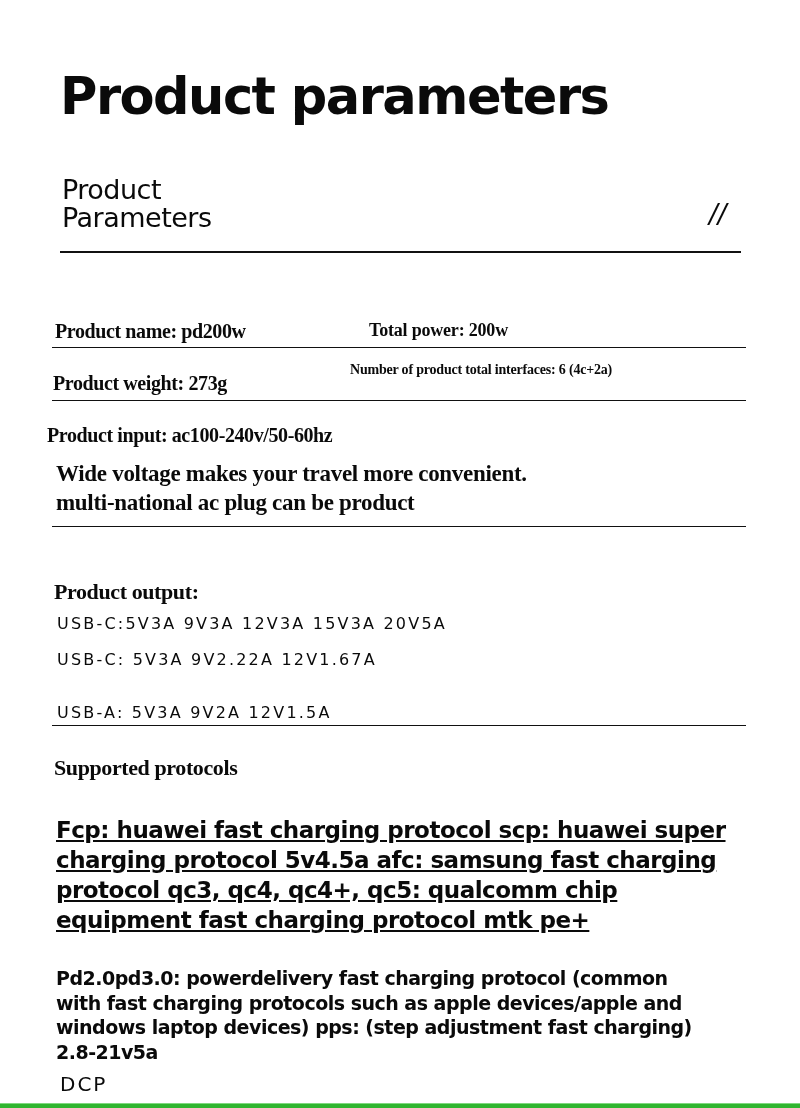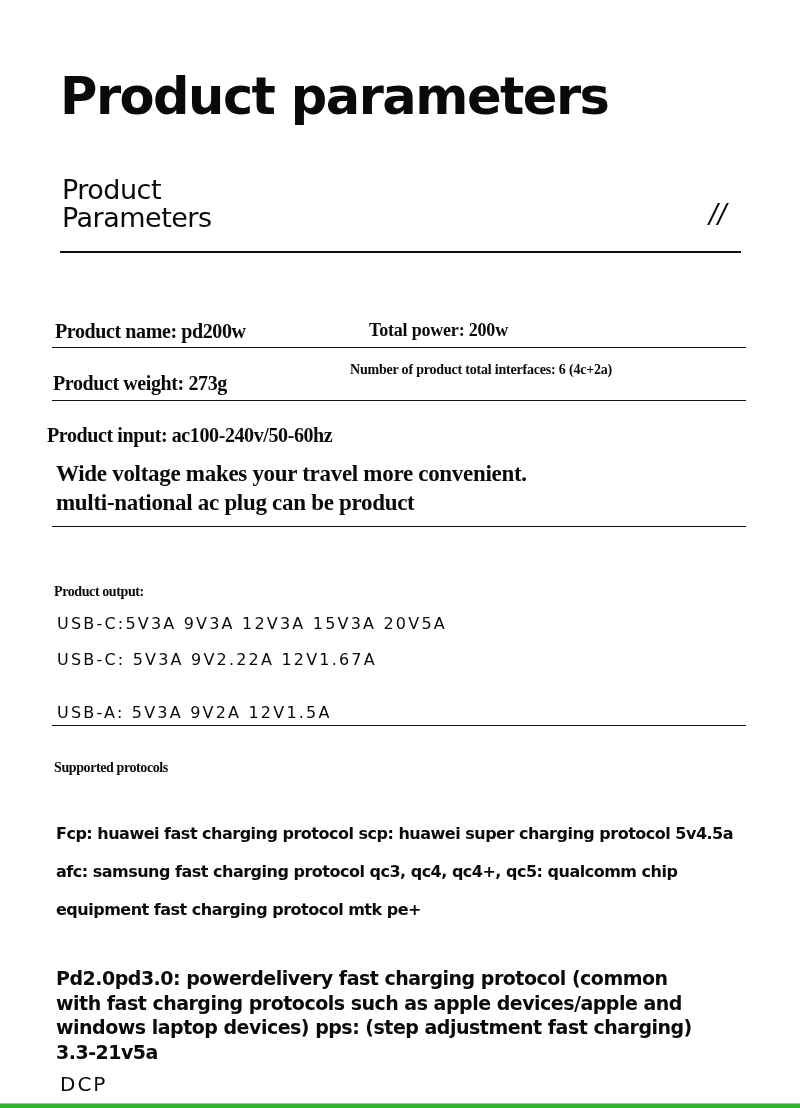--- a/index.html
+++ b/index.html
@@ -6,25 +6,25 @@
     body { width: 800px; height: 1108px; position: relative; overflow: hidden; color: #0a0a0a; font-family: "DejaVu Sans", sans-serif; }
     .abs { position: absolute; white-space: nowrap; margin-top: 8px; }
     .title { left: 60px; top: 54px; font-family: "DejaVu Sans", sans-serif; font-weight: bold; font-size: 51px; letter-spacing: -1.5px; line-height: 70px; }
     .subtitle { left: 62px; top: 168px; font-size: 27px; line-height: 28px; font-weight: normal; font-family: "DejaVu Sans", sans-serif; letter-spacing: -0.5px; }
     .slashes { left: 709px; top: 191px; font-size: 26px; font-style: italic; line-height: 30px; }
     .rule { position: absolute; background: #111; height: 1px; }
     .rule.thick { height: 2px; }
     .bold { font-weight: bold; font-family: Liberation Serif, serif; }
     .row-text { font-size: 20px; line-height: 26px; letter-spacing: -0.4px; }
     .small { font-size: 14px; line-height: 20px; letter-spacing: -0.2px; text-align: center; }
-    .sec-head { font-size: 14px; line-height: 28px; letter-spacing: -0.4px; }
+    .sec-head { font-size: 22px; line-height: 28px; letter-spacing: -0.4px; }
     .wide { font-size: 23px; line-height: 29px; letter-spacing: -0.3px; }
     .output-line { left: 57px; font-size: 16px; line-height: 26px; letter-spacing: 2.2px; font-weight: normal; }
     .para { left: 56px; width: 690px; white-space: normal; font-weight: bold; }
-    .para.big { font-size: 16px; line-height: 38px; letter-spacing: -0.5px; }
+    .para.big { font-size: 23px; line-height: 30px; letter-spacing: -0.5px; text-decoration: underline; }
     .para.mid { font-size: 19px; line-height: 24.5px; letter-spacing: -0.5px; }
     .dcp { left: 60px; top: 1064px; font-size: 20px; line-height: 24px; letter-spacing: 2px; }
     .green-bar { position: absolute; left: 0; top: 1103px; width: 800px; height: 5px; background: #2fb52f; border-top: 1px solid #7fd87f; box-sizing: border-box; }
   </style>
 </head>
 <body>
 
 <div class="abs title">Product parameters</div>
 
 <div class="abs subtitle">
@@ -48,16 +48,16 @@
 <div class="rule" style="left:52px; top:526px; width:694px;"></div>
 
 <div class="abs bold sec-head" style="left:54px; top:570px;">Product output:</div>
 <div class="abs output-line" style="top:603px;">USB-C:5V3A 9V3A 12V3A 15V3A 20V5A</div>
 <div class="abs output-line" style="top:639px;">USB-C: 5V3A 9V2.22A 12V1.67A</div>
 <div class="abs output-line" style="top:692px;">USB-A: 5V3A 9V2A 12V1.5A</div>
 <div class="rule" style="left:52px; top:725px; width:694px;"></div>
 
 <div class="abs bold sec-head" style="left:54px; top:746px;">Supported protocols</div>
 <div class="abs para big" style="top:807px;">Fcp: huawei fast charging protocol scp: huawei super charging protocol 5v4.5a afc: samsung fast charging protocol qc3, qc4, qc4+, qc5: qualcomm chip equipment fast charging protocol mtk pe+</div>
-<div class="abs para mid" style="top:958px; width:640px;">Pd2.0pd3.0: powerdelivery fast charging protocol (common with fast charging protocols such as apple devices/apple and windows laptop devices) pps: (step adjustment fast charging) 3.3-21v5a</div>
+<div class="abs para mid" style="top:958px; width:640px;">Pd2.0pd3.0: powerdelivery fast charging protocol (common with fast charging protocols such as apple devices/apple and windows laptop devices) pps: (step adjustment fast charging) 2.8-21v5a</div>
 <div class="abs dcp">DCP</div>
 
 <div class="green-bar"></div>
 
 </body></html>

